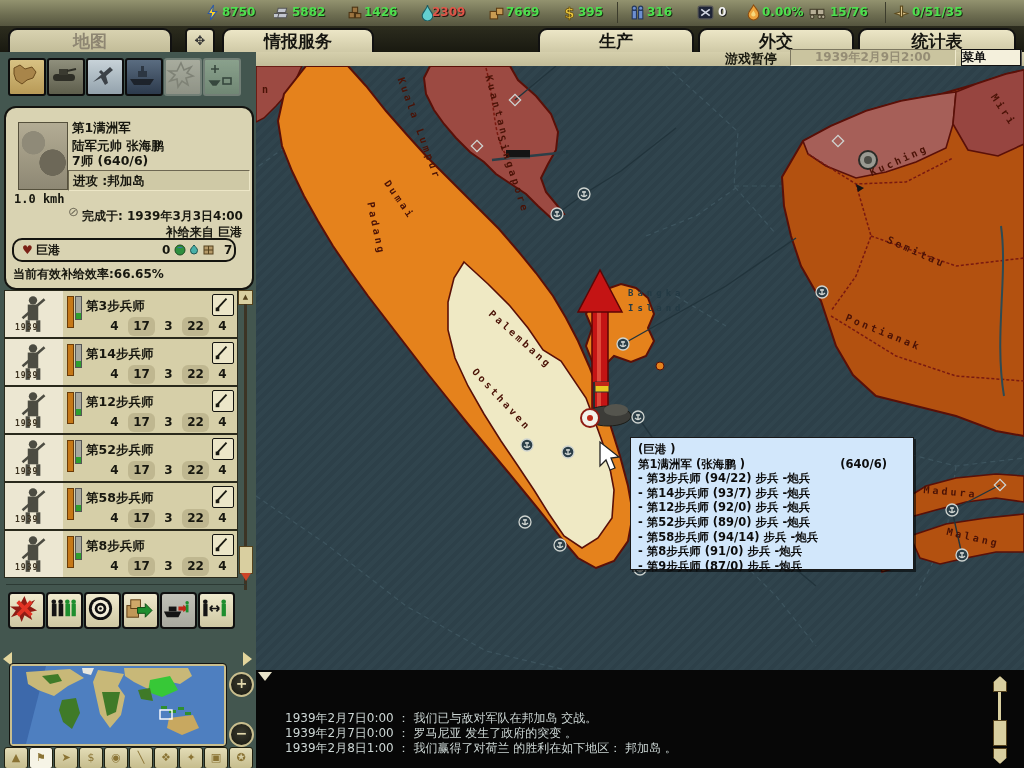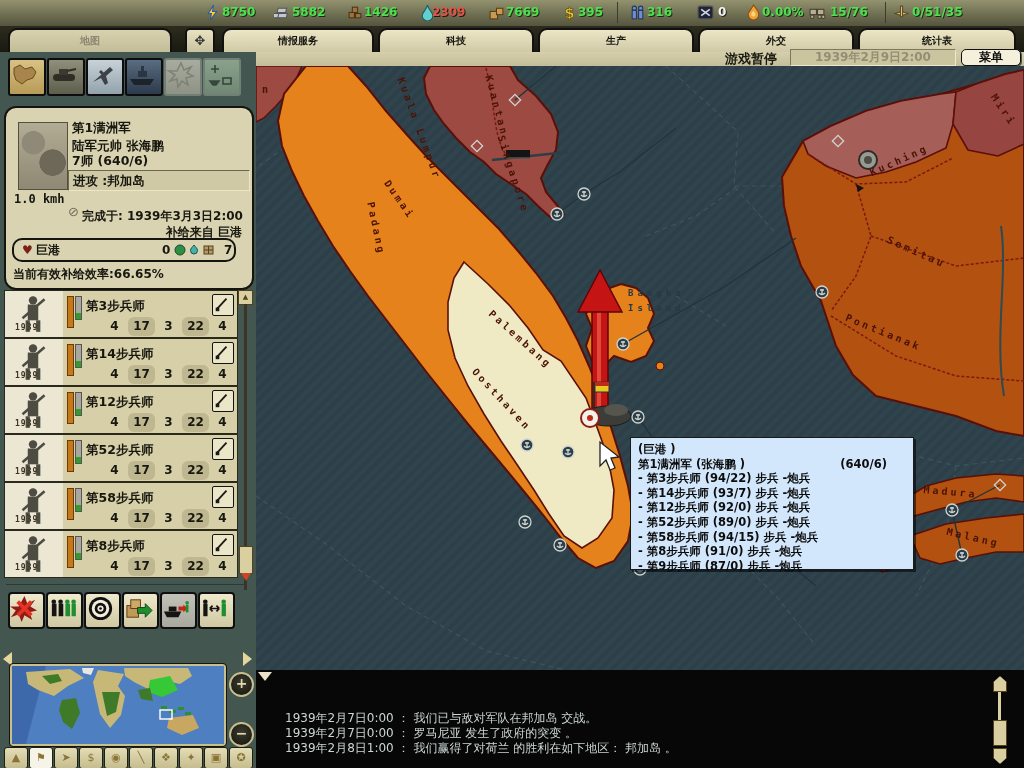--- a/index.html
+++ b/index.html
@@ -12,36 +12,36 @@
     text-shadow:1px 1px 0 #1c2a14;}
   .res.red{color:#e05548;text-shadow:1px 1px 0 #2a1410;}
   .res.white{color:#f2f2f2;text-shadow:1px 1px 0 #222;}
   .ricon{position:absolute;top:4px;width:17px;height:17px;}
   .vsep{position:absolute;top:2px;width:1px;height:21px;background:#3c3c2c;}
   
   #tabrow{left:0;top:26px;width:1024px;height:26px;background:#2323166;
     background:linear-gradient(#2c2c1e,#191910);}
   .tab{position:absolute;top:2px;height:22px;border:2px solid #111;border-bottom:none;
     border-radius:9px 9px 0 0;background:linear-gradient(#ece6c6,#cfc9a6);
-    color:#151510;font-size:10px;font-weight:bold;text-align:center;line-height:22px;}
+    color:#151510;font-size:17px;font-weight:bold;text-align:center;line-height:22px;}
   .tab.inactive-look{color:#8e8672;background:linear-gradient(#d8d2b0,#c2bc98);}
   #tab-scroll{position:absolute;left:185px;top:2px;width:26px;height:24px;border:2px solid #111;
     border-radius:5px;background:linear-gradient(#e8e2c2,#c6c09c);text-align:center;
     line-height:22px;font-size:13px;color:#333;}
   
   #strip{left:256px;top:52px;width:768px;height:14px;background:linear-gradient(#d5cfac,#c3bd99);
     border-bottom:2px solid #101010;}
   #pause-label{position:absolute;left:469px;top:-2px;font-size:13px;font-weight:bold;color:#1a1a10;}
   #date-box{position:absolute;left:534px;top:-3px;width:164px;height:15px;background:#cac49f;
     border-top:1px solid #7d7760;border-left:1px solid #7d7760;border-bottom:1px solid #efe9cc;
     border-right:1px solid #efe9cc;color:#958d75;font-size:12px;font-weight:bold;
     text-align:center;line-height:15px;}
   #menu-button{position:absolute;left:705px;top:-3px;width:58px;height:15px;background:#f4f0dc;
-    border:1px solid #111;border-radius:5px;color:#101010;font-size:12px;font-weight:bold;
-    text-align:center;line-height:15px;box-shadow:1px 1px 0 #555;}
+    border:1px solid #111;border-radius:0;color:#101010;font-size:12px;font-weight:bold;
+    line-height:15px;box-shadow:1px 1px 0 #555;}
   
   #sidebar{left:0;top:52px;width:256px;height:716px;background:#43564f;}
   .toolbtn{position:absolute;top:6px;width:34px;height:34px;border:2px solid #0d0d0d;
     border-radius:3px;}
   .toolbtn.dis{border-color:#7e8a80;opacity:.8;}
   #unit-panel{position:absolute;left:4px;top:54px;width:246px;height:180px;
     background:#d9d3b2;border:2px solid #141410;border-radius:12px;color:#17170f;}
   #portrait{position:absolute;left:12px;top:14px;width:48px;height:66px;border:1px solid #55503c;
     background:
      radial-gradient(circle at 30% 30%,#8f8a78 0 20%,transparent 21%),
@@ -184,21 +184,20 @@
         <rect x="7" y="2" width="2" height="10"></rect>
       </g>
     </svg>
   <span class="res" style="left:912px">0/51/35</span>
 </div>
 
 <div id="tabrow" class="abs">
   <div class="tab inactive-look" style="left:8px;width:160px">地图</div>
   <div id="tab-scroll">✥</div>
   <div class="tab" style="left:222px;width:148px">情报服务</div>
-  <div class="tab" style="left:378px;width:152px">科技</div>
   <div class="tab" style="left:538px;width:152px">生产</div>
   <div class="tab" style="left:698px;width:152px">外交</div>
   <div class="tab" style="left:858px;width:154px">统计表</div>
 </div>
 
 <div id="strip" class="abs">
   <span id="pause-label">游戏暂停</span>
   <div id="date-box">1939年2月9日2:00</div>
   <div id="menu-button">菜单</div>
 </div>
@@ -240,21 +239,21 @@
       </svg></div>
 
   <div id="unit-panel">
     <div id="portrait"></div>
     <div class="up-line" style="top:12px">第1满洲军</div>
     <div class="up-line" style="top:30px">陆军元帅  张海鹏</div>
     <div class="up-line" style="top:45px">7师  (640/6)</div>
     <div id="order-box">进攻 :邦加岛</div>
     <div id="speed">1.0 kmh</div>
     <div id="no-icon">⊘</div>
-    <div id="completion">完成于: 1939年3月3日2:00</div>
+    <div id="completion">完成于: 1939年3月3日4:00</div>
     <div id="supply-from">补给来自 巨港</div>
     <div id="supply-box">
       <span style="position:absolute;left:8px;color:#7a2015">♥</span>
       <span style="position:absolute;left:22px">巨港</span>
       <span style="position:absolute;left:148px">0</span>
       <svg style="position:absolute;left:160px;top:4px" width="42" height="12" viewBox="0 0 42 12">
         <circle cx="6" cy="6" r="5" fill="#2e8f3e" stroke="#1c4c22"></circle>
           <path d="M3 4a5 5 0 0 1 6 0" fill="#3c70c0"></path>
         <path d="M20 1c1.5 2 3.5 3.4 3.5 5.5a3.5 3.5 0 0 1-7 0C16.5 4.4 18.5 3 20 1z" fill="#48b0a8" stroke="#1c5450"></path>
         <rect x="30" y="2" width="9" height="8" fill="#b59a68" stroke="#55431e"></rect>
@@ -684,21 +683,21 @@
   <div id="tooltip">
     <div>(巨港 )</div>
     <div id="tt-head">
       <span>第1满洲军  (张海鹏 )</span>
       <span>(640/6)</span>
     </div>
     <div>- 第3步兵师  (94/22)  步兵 -炮兵</div>
     <div>- 第14步兵师  (93/7)  步兵 -炮兵</div>
     <div>- 第12步兵师  (92/0)  步兵 -炮兵</div>
     <div>- 第52步兵师  (89/0)  步兵 -炮兵</div>
-    <div>- 第58步兵师  (94/15)  步兵 -炮兵</div>
+    <div>- 第58步兵师  (94/14)  步兵 -炮兵</div>
     <div>- 第8步兵师  (91/0)  步兵 -炮兵</div>
     <div>- 第9步兵师  (87/0)  步兵 -炮兵</div>
   </div>
 </div>
 
 <div id="log" class="abs">
   <div id="log-tri"></div>
   <div class="logline" style="top:40px">1939年2月7日0:00  ： 我们已与敌对军队在邦加岛 交战。</div>
   <div class="logline" style="top:55px">1939年2月7日0:00  ： 罗马尼亚 发生了政府的突变 。</div>
   <div class="logline" style="top:70px">1939年2月8日1:00  ： 我们赢得了对荷兰 的胜利在如下地区： 邦加岛 。</div>

